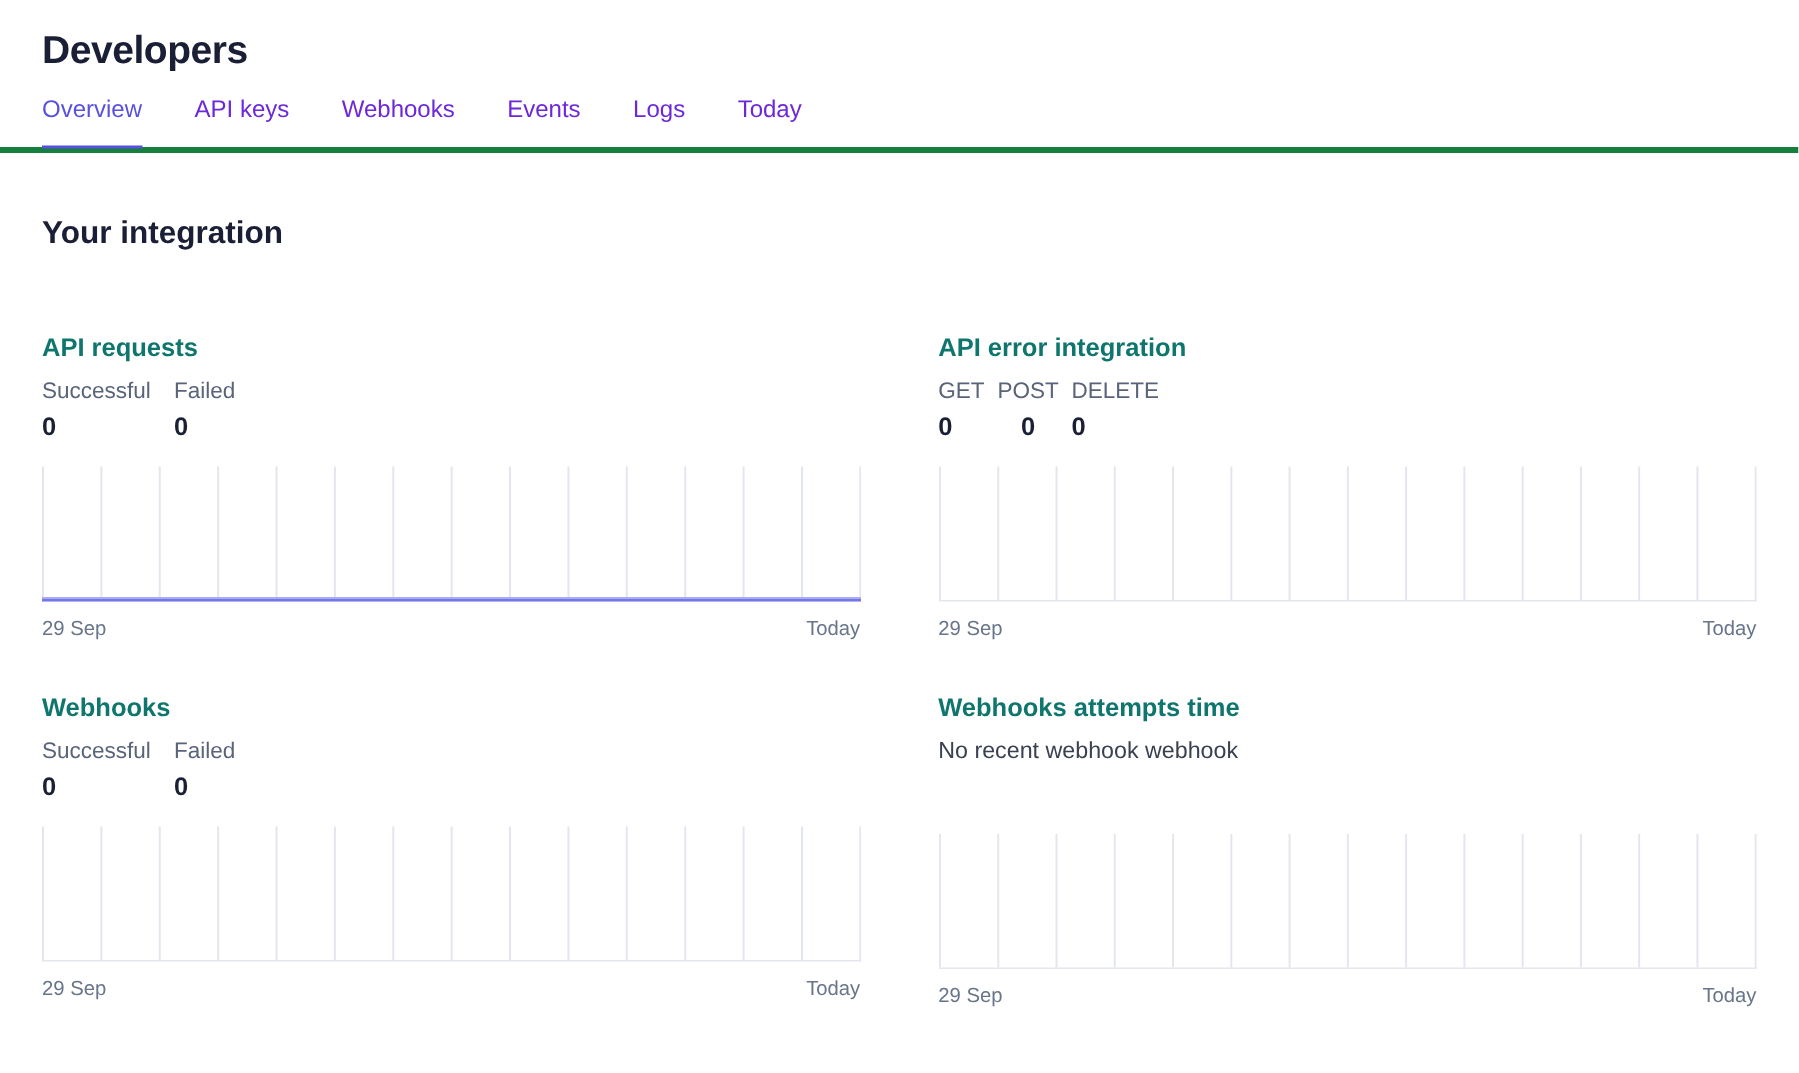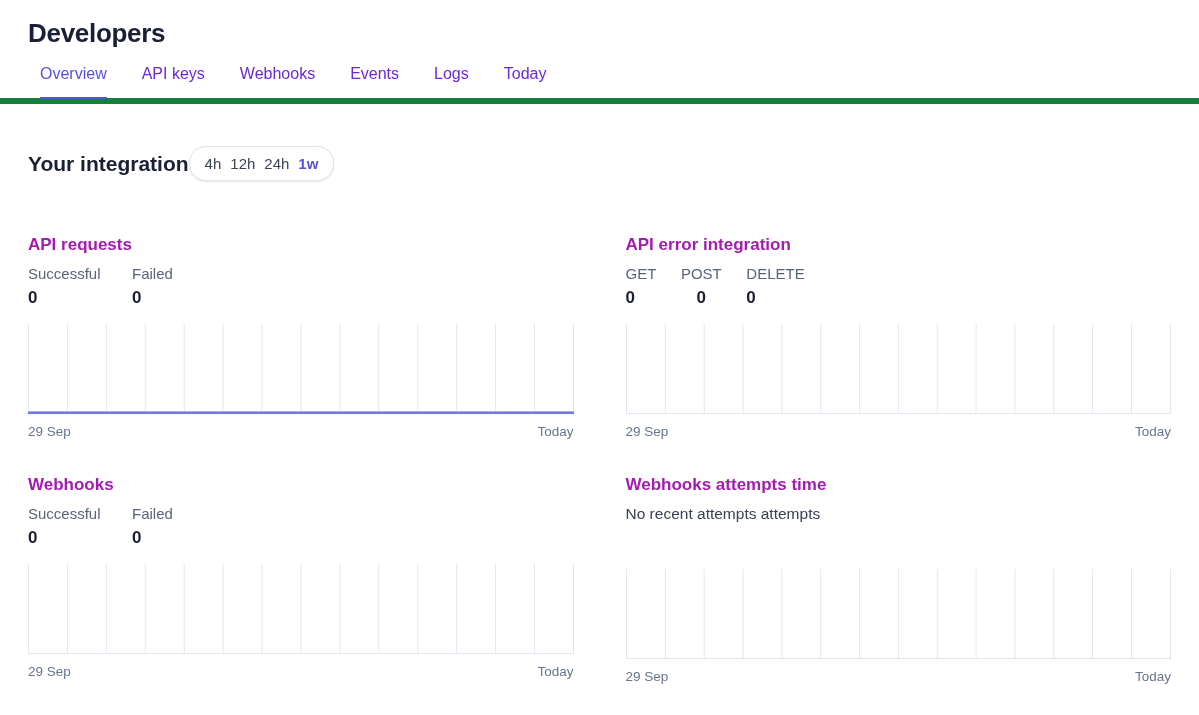--- a/index.html
+++ b/index.html
@@ -17,23 +17,22 @@
   .page-title {
     font-size: 26px;
     font-weight: bold;
     margin: 18px 0 0 0;
     letter-spacing: -0.3px;
     color: #1a1f36;
   }
 
   
   .tabs-wrap {
-    border-bottom: 6px solid #15803d;
+    border-bottom: 4px solid #15803d;
     margin-top: 16px;
-    padding-left: 12px;
   }
   .tabs {
     display: flex;
     gap: 35px;
     font-size: 16px;
   }
   .tab {
     padding-bottom: 14px;
     color: #6d28d9;
     cursor: pointer;
@@ -77,23 +76,23 @@
     display: grid;
     grid-template-columns: 1fr 1fr;
     column-gap: 52px;
     row-gap: 36px;
     margin-top: 54px;
   }
   .panel-title {
     font-size: 17px;
     font-weight: bold;
     margin: 0 0 10px 0;
-    color: #a21caf;
-  }
-  .metrics { display: flex; gap: 24px; min-height: 47px; }
+    color: #0f766e;
+  }
+  .metrics { display: flex; gap: 8px; min-height: 47px; }
   .metric-label { font-size: 15px; color: #596379; }
   .metric-value { font-size: 17px; font-weight: bold; margin-top: 6px; color: #1a1f36; }
   .metric-successful { min-width: 80px; }
   .metric-post { min-width: 42px; text-align: center; }
   .empty-msg {
     font-size: 15.5px;
     color: #3a4150;
     height: 52px;
   }
 
@@ -134,26 +133,20 @@
     <div class="tab">API keys</div>
     <div class="tab">Webhooks</div>
     <div class="tab">Events</div>
     <div class="tab">Logs</div>
     <div class="tab">Today</div>
   </nav>
 </div>
 
 <div class="section-row pad">
   <h2 class="section-title">Your integration</h2>
-  <div class="range-picker">
-    <span class="range-opt">4h</span>
-    <span class="range-opt">12h</span>
-    <span class="range-opt">24h</span>
-    <span class="range-opt active">1w</span>
-  </div>
 </div>
 
 <div class="grid pad">
 
   <section>
     <h3 class="panel-title">API requests</h3>
     <div class="metrics">
       <div class="metric metric-successful">
         <div class="metric-label">Successful</div>
         <div class="metric-value">0</div>
@@ -209,21 +202,21 @@
     </div>
     <div class="chart"></div>
     <div class="axis">
       <span>29 Sep</span>
       <span>Today</span>
     </div>
   </section>
 
   <section>
     <h3 class="panel-title">Webhooks attempts time</h3>
-    <div class="empty-msg">No recent attempts attempts</div>
+    <div class="empty-msg">No recent webhook webhook</div>
     <div class="chart"></div>
     <div class="axis">
       <span>29 Sep</span>
       <span>Today</span>
     </div>
   </section>
 
 </div>
 
 </body></html>

